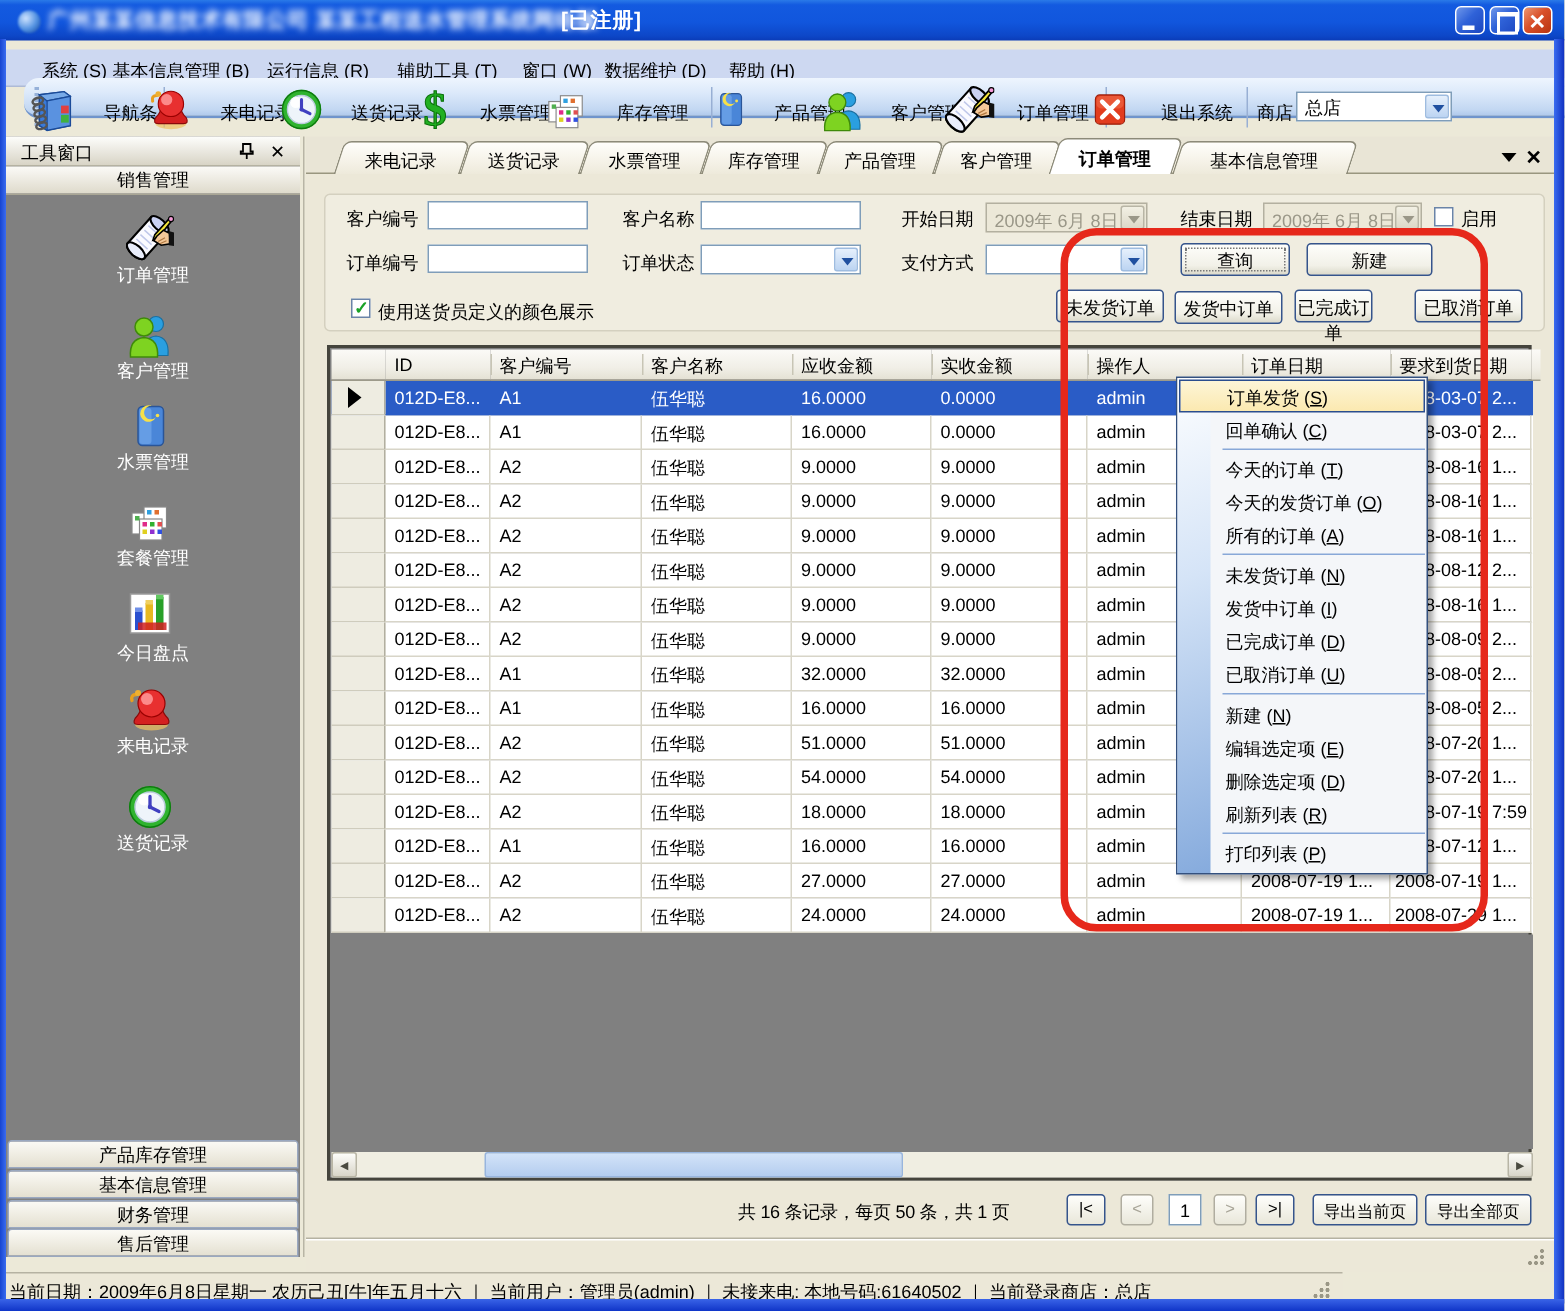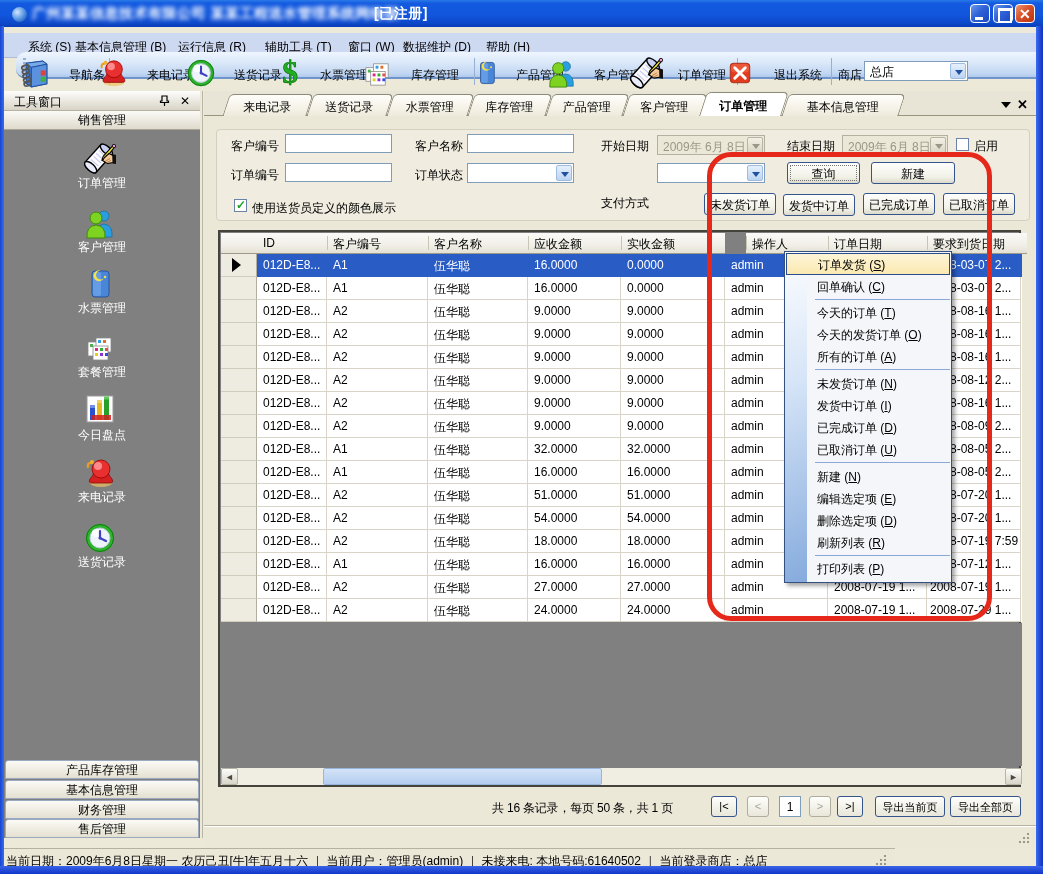--- a/index.html
+++ b/index.html
@@ -391,42 +391,42 @@
   </div>
 <div class="abs cb" style="left:956px; top:138px;"></div>
 <span class="abs flabel" style="left:974px; top:138px;">启用</span>
 
 <span class="abs flabel" style="left:231px; top:167px;">订单编号</span>
 <div class="abs tbox" style="left:285px; top:163px; width:107px;"></div>
 <span class="abs flabel" style="left:415px; top:167px;">订单状态</span>
 <div class="abs combo" style="left:467px; top:163px; width:107px;">
     <div class="arrow"></div>
   </div>
-<span class="abs flabel" style="left:601px; top:167px;margin-top:28px;">支付方式</span>
+<span class="abs flabel" style="left:601px; top:167px;">支付方式</span>
 <div class="abs combo" style="left:657px; top:163px; width:108px;">
     <div class="arrow"></div>
   </div>
 <div class="abs xpbtn" style="left:787px; top:162px; width:73px; outline:1px dotted #777; outline-offset:-4px;">查询</div>
 <div class="abs xpbtn" style="left:871px; top:162px; width:84px;">新建</div>
 
 <div class="abs cb checked" style="left:234px; top:199px;"></div>
 <span class="abs flabel" style="left:252px; top:200px;">使用送货员定义的颜色展示</span>
 <div class="abs xpbtn" style="left:704px; top:193px; width:72px;">未发货订单</div>
 <div class="abs xpbtn" style="left:783px; top:194px; width:72px;">发货中订单</div>
-<div class="abs xpbtn" style="left:863px; top:193px; width:72px;">已完成订单</div>
+<div class="abs xpbtn" style="left:863px; top:193px; width:52px;">已完成订单</div>
 <div class="abs xpbtn" style="left:943px; top:193px; width:72px;">已取消订单</div>
 
 <div class="abs" id="grid">
  <div class="gh" style="left:1px; width:36px;"></div>
  <div class="gh" style="left:37px; width:70px;">ID</div>
  <div class="gh" style="left:107px; width:101px;"><i></i>客户编号</div>
  <div class="gh" style="left:208px; width:100px;"><i></i>客户名称</div>
  <div class="gh" style="left:308px; width:93px;"><i></i>应收金额</div>
  <div class="gh" style="left:401px; width:104px;"><i></i>实收金额</div>
- <div class="gh" style="left:526px; width:103px;"><i></i>操作人</div>
+ <div class="gh" style="left:505px; width:103px;"><i></i>操作人</div>
  <div class="gh" style="left:608px; width:99px;"><i></i>订单日期</div>
  <div class="gh" style="left:707px; width:94px;"><i></i>要求到货日期</div>
  <div class="gh" style="left:801px; width:0px;"></div>
  <div class="grow sel" style="top:22px;">
   <div class="rowhdr">
         <div style="position:absolute;left:11px;top:4px;width:0;height:0;border:7px solid transparent;border-left:9px solid #000;"></div>
       </div>
   <div class="gc" style="left:36px; width:70px;">012D-E8...</div>
   <div class="gc" style="left:106px; width:101px;">A1</div>
   <div class="gc" style="left:207px; width:100px;">伍华聪</div>

